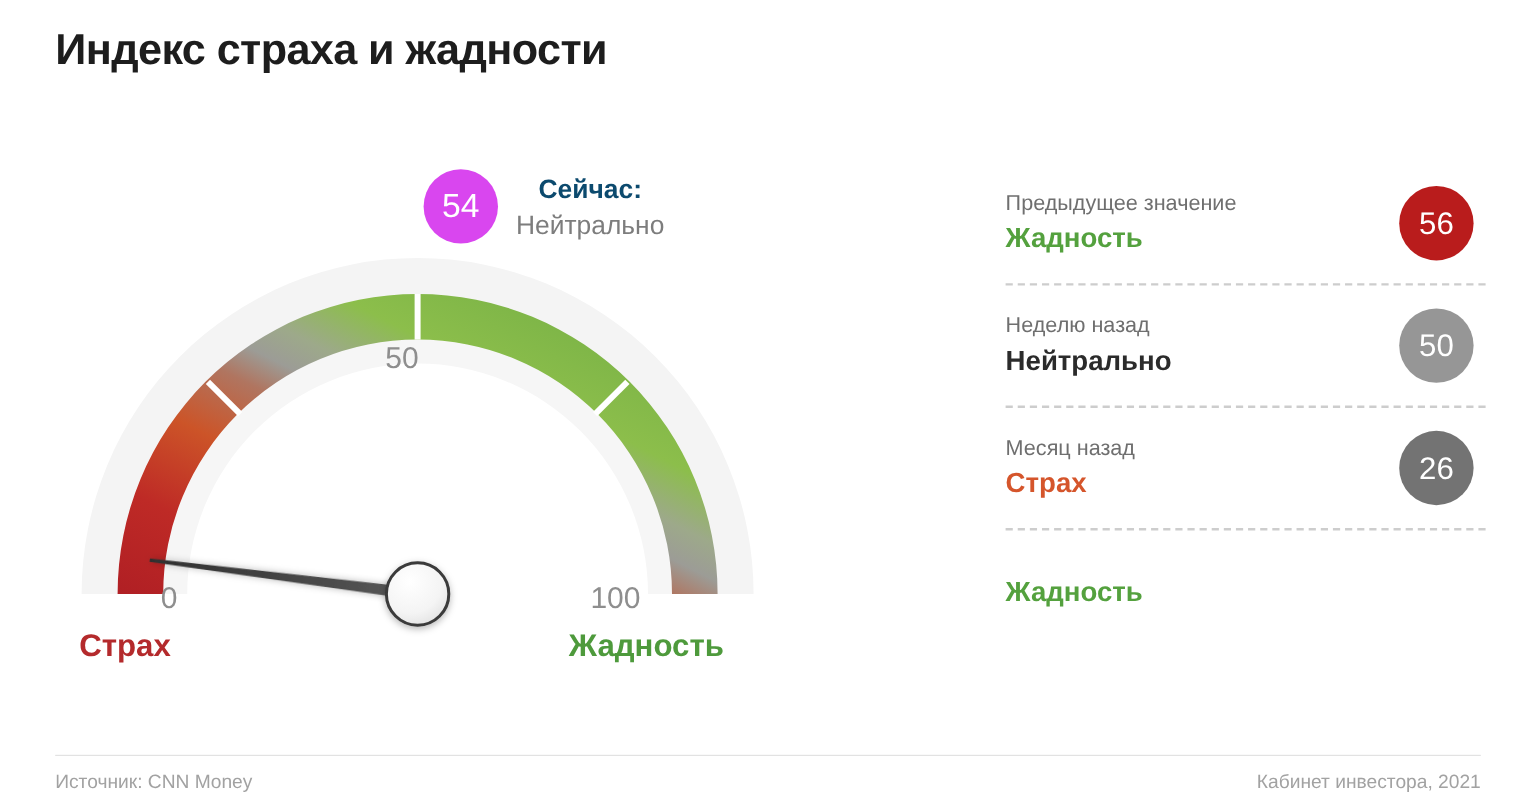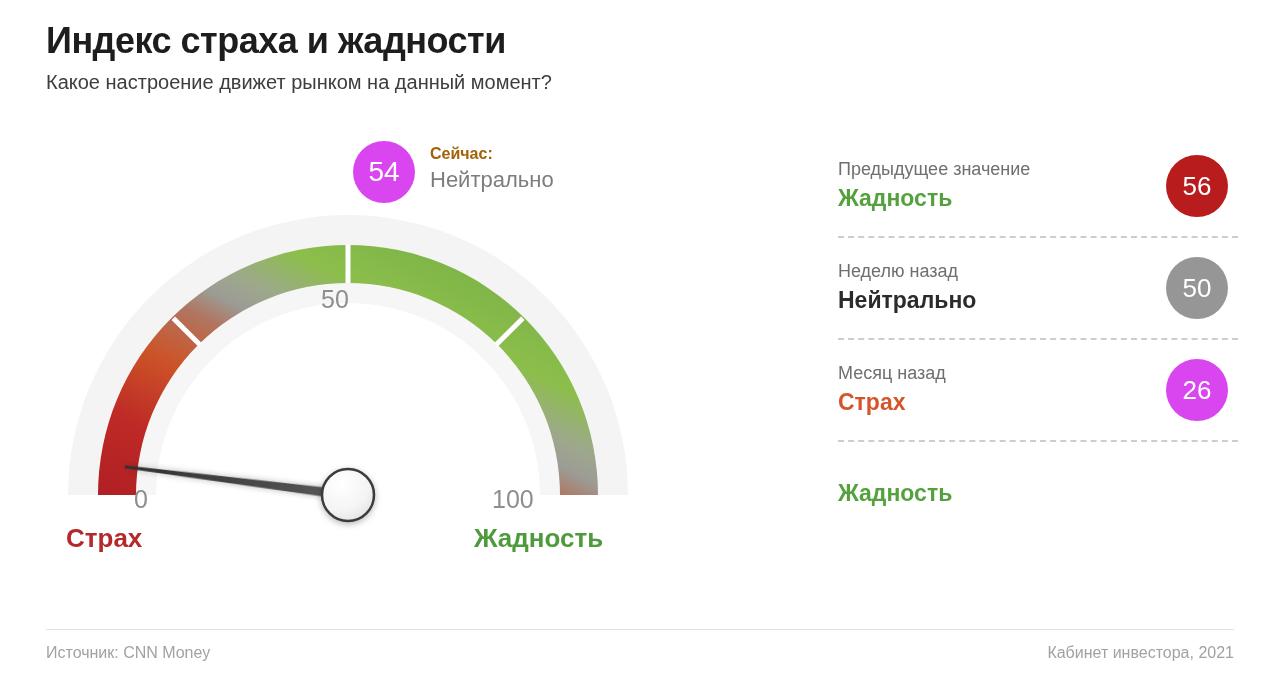--- a/index.html
+++ b/index.html
@@ -89,24 +89,25 @@
     color: #ffffff;
     font-size: 28px;
     font-weight: normal;
   }
   .now-text {
     position: absolute;
     left: 400px;
     top: 14px;
   }
   .now-label {
-    font-size: 16px;
+    font-size: 22px;
     font-weight: bold;
-    color: #a16207;
+    color: #0c4a6e;
     line-height: 1.25;
+    text-align: center;
   }
   .now-status {
     font-size: 22px;
     font-weight: normal;
     color: #7d7d7d;
     line-height: 1.25;
     margin-top: 2px;
   }
 
   
@@ -155,21 +156,21 @@
     display: flex;
     align-items: center;
     justify-content: center;
     color: #ffffff;
     font-size: 26px;
     font-weight: normal;
     margin-right: 10px;
   }
   .b-greed   { background: #b91c1c; }
   .b-neutral { background: #969696; }
-  .b-fear    { background: #d946ef; }
+  .b-fear    { background: #737373; }
 
   
   .footer-rule {
     position: absolute;
     left: 46px;
     top: 629px;
     width: 1188px;
     height: 1px;
     background: #e2e2e2;
   }
@@ -183,21 +184,20 @@
     font-size: 16px;
     color: #a2a2a2;
     gap: 28px;
   }
 </style>
 </head>
 <body>
 
 <div class="header">
   <h1 class="title">Индекс страха и жадности</h1>
-  <p class="subtitle">Какое настроение движет рынком на данный момент?</p>
 </div>
 
 <div class="gauge-panel">
 
   <svg class="gauge-svg" width="660" height="470" viewBox="0 0 660 470" aria-hidden="true">
     <defs>
       <linearGradient id="arcGrad" x1="0" y1="1" x2="1" y2="0" gradientUnits="objectBoundingBox">
         <stop offset="0.00" stop-color="#B01F24"></stop>
         <stop offset="0.18" stop-color="#BE2A26"></stop>
         <stop offset="0.34" stop-color="#CC5428"></stop>

